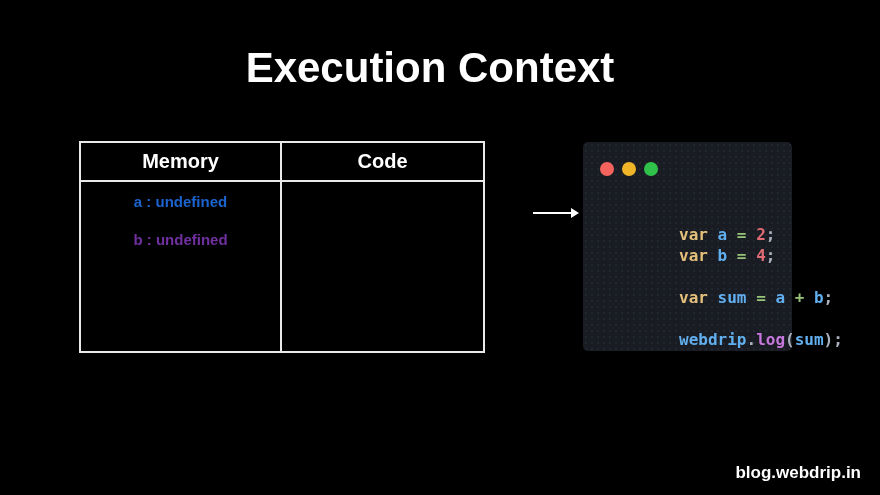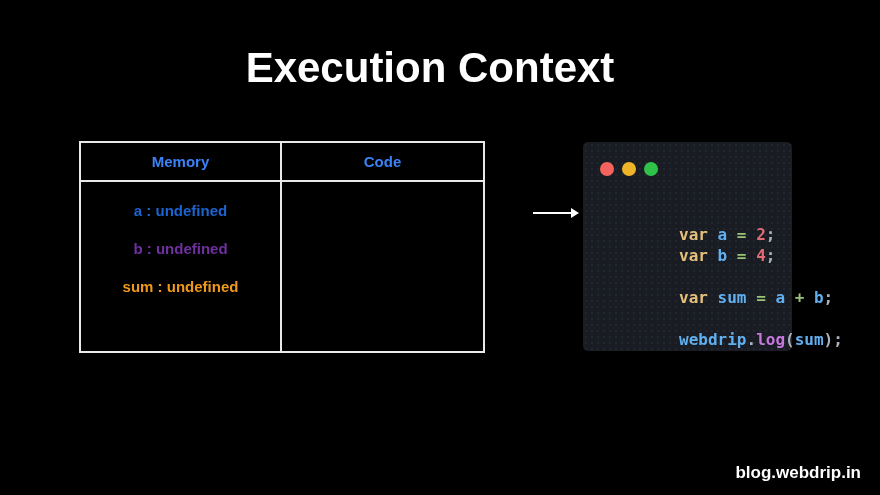--- a/index.html
+++ b/index.html
@@ -40,34 +40,34 @@
     display: flex;
     height: 37px;
     border-bottom: 2px solid #e9e9e9;
     flex: 0 0 auto;
   }
   .th {
     width: 50%;
     display: flex;
     align-items: center;
     justify-content: center;
-    color: #3b82f6;
-    font-size: 15px;
+    color: #ffffff;
+    font-size: 20px;
     font-weight: 700;
     box-sizing: border-box;
   }
   .th:first-child { border-right: 2px solid #e9e9e9; }
   .tbody { display: flex; flex: 1 1 auto; }
   .td { width: 50%; box-sizing: border-box; }
   .memory-col {
     border-right: 2px solid #e9e9e9;
     display: flex;
     flex-direction: column;
     align-items: center;
-    padding-top: 19px;
+    padding-top: 10px;
     gap: 19px;
   }
   .mem-item {
     font-size: 15px;
     font-weight: 700;
     line-height: 19px;
     white-space: pre;
   }
   .mem-a   { color: #1c64cf; }
   .mem-b   { color: #7030a0; }
@@ -150,21 +150,20 @@
 
   <div class="table">
     <div class="thead">
       <div class="th">Memory</div>
       <div class="th">Code</div>
     </div>
     <div class="tbody">
       <div class="td memory-col">
         <div class="mem-item mem-a">a : undefined</div>
         <div class="mem-item mem-b">b : undefined</div>
-        <div class="mem-item mem-sum">sum : undefined</div>
       </div>
       <div class="td code-col"></div>
     </div>
   </div>
 
   <div class="arrow">
     <span class="arrow-line"></span>
     <span class="arrow-head"></span>
   </div>
 

